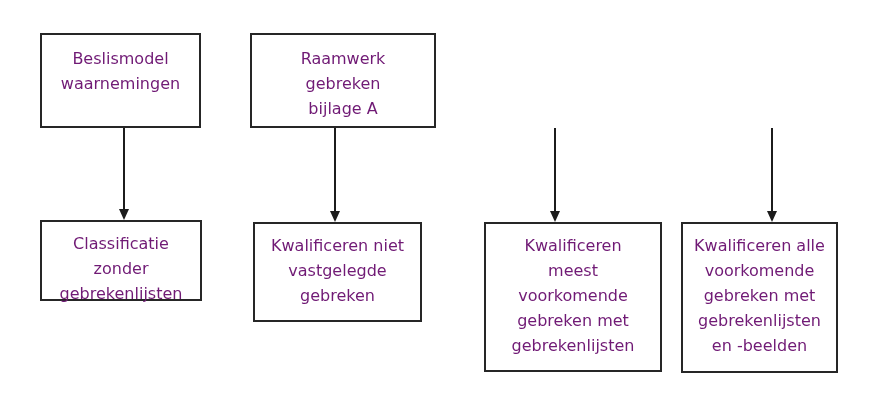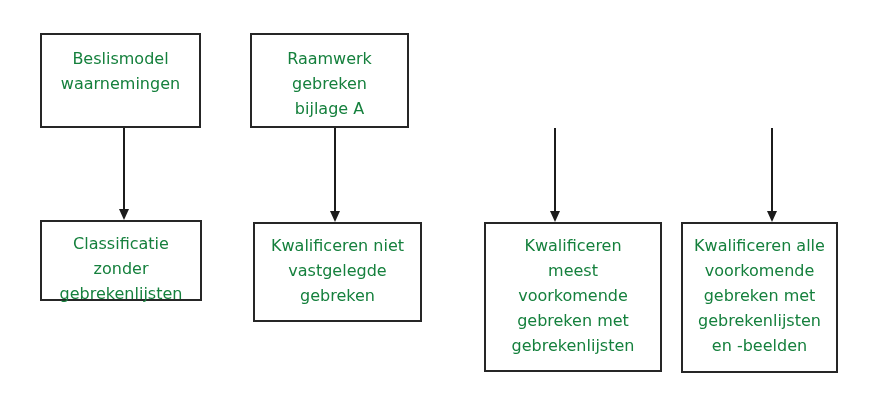--- a/index.html
+++ b/index.html
@@ -13,21 +13,21 @@
     height: 416px;
     background: #ffffff;
     font-family: "DejaVu Sans", "Liberation Sans", sans-serif;
     overflow: hidden;
   }
   .flow-box {
     position: absolute;
     box-sizing: border-box;
     border: 2px solid #262626;
     background: #ffffff;
-    color: #15803d;
+    color: #701a75;
     font-size: 16px;
     line-height: 25px;
     text-align: center;
     white-space: pre-line;
     padding-top: 9px;
   }
   .flow-box.top {
     padding-top: 11px;
   }
   .arrow {
@@ -47,21 +47,21 @@
     border-top: 11px solid #1c1c1c;
   }
 
   
   .box-top-1    { left: 40px;  top: 33px;  width: 161px; height: 95px;  }
   .box-bottom-1 { left: 40px;  top: 220px; width: 162px; height: 81px;  }
   .line-1 { left: 123px; top: 128px; height: 81px; }
   .head-1 { left: 119px; top: 209px; }
 
   
-  .box-top-2    { left: 250px; top: 33px;  width: 159px; height: 95px;  }
+  .box-top-2    { left: 250px; top: 33px;  width: 186px; height: 95px;  }
   .box-bottom-2 { left: 253px; top: 222px; width: 169px; height: 100px; }
   .line-2 { left: 334px; top: 128px; height: 83px; }
   .head-2 { left: 330px; top: 211px; }
 
   
   .box-top-3    { left: 465px; top: 33px;  width: 173px; height: 95px;  }
   .box-bottom-3 { left: 484px; top: 222px; width: 178px; height: 150px; }
   .line-3 { left: 554px; top: 128px; height: 83px; }
   .head-3 { left: 550px; top: 211px; }
 

